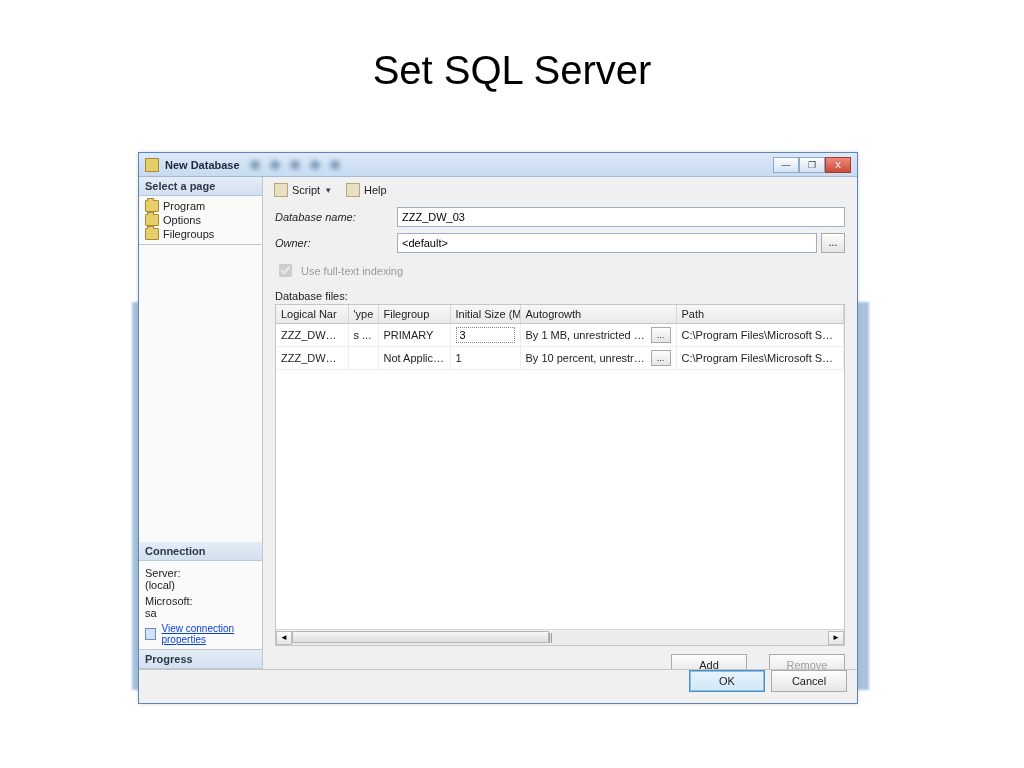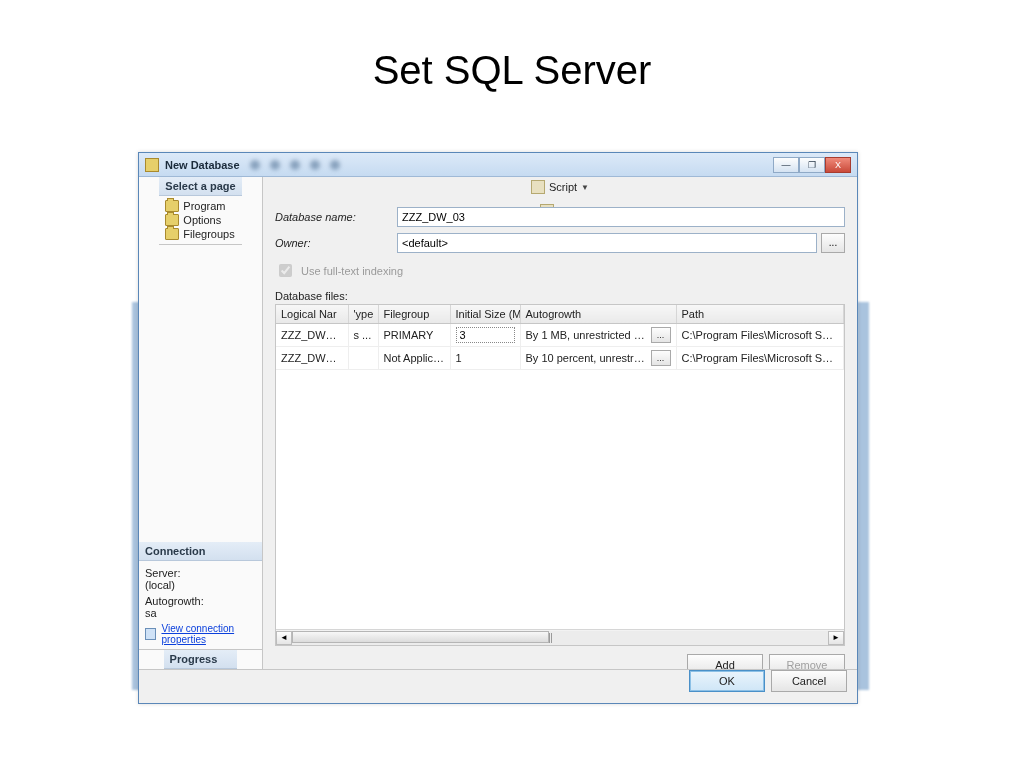--- a/index.html
+++ b/index.html
@@ -16,21 +16,21 @@
   .titlebar .smudge { flex: 1; margin: 0 10px; display:flex; gap:10px; }
   .titlebar .smudge span { width: 10px; height: 10px; background: #4f6f92; border-radius: 50%; filter: blur(2px); opacity: .55; }
   .winbtns { display: flex; gap: 0; }
   .winbtn { width: 26px; height: 16px; border: 1px solid #8fa9c6; background: linear-gradient(#fdfdfd,#d5e3f2); display:flex; align-items:center; justify-content:center; font-size:9px; color:#2a3a4a; cursor: default; }
   .winbtn.close { background: linear-gradient(#f08a7a,#c94a3a); color:#fff; border-color:#a73c2f; }
 
   
   .body-split { position: absolute; top: 24px; bottom: 0; left: 0; right: 0; display: flex; }
 
   
-  .sidebar { width: 124px; border-right: 1px solid #c6c6c6; display: flex; flex-direction: column; background: #fafafa; align-items: center; }
+  .sidebar { width: 124px; border-right: 1px solid #c6c6c6; display: flex; flex-direction: column; background: #fafafa; }
   .side-section { border-bottom: 1px solid #c6c6c6; }
   .side-header { font-size: 11px; font-weight: bold; padding: 3px 6px; background: linear-gradient(#e4edf7,#d3e0ef); border-bottom: 1px solid #b8c8db; color: #2a3a4a; }
   .side-list { padding: 3px 4px; }
   .side-item { display: flex; align-items: center; gap: 4px; padding: 1px 2px; font-size: 11px; color: #222; }
   .side-item .ficon { width: 14px; height: 12px; background: #e6cf6a; border: 1px solid #a98a2e; border-radius: 1px; position: relative; }
   .side-item .ficon::before { content:""; position:absolute; top:-3px; left:1px; width:5px; height:2px; background:#e6cf6a; border:1px solid #a98a2e; border-bottom:none; }
 
   .sidebar-fill { flex: 1; }
 
   .conn-block { padding: 4px 6px; font-size: 11px; color: #222; }
@@ -40,21 +40,21 @@
   .conn-link .linkicon { width: 14px; height: 12px; background: #cfe2f7; border: 1px solid #6a8fb8; }
   .conn-link a { color: #0a3fdc; text-decoration: underline; font-size: 10px; cursor: pointer; }
 
   .progress-body { padding: 6px; display: flex; align-items: center; gap: 8px; }
   .spinner { width: 22px; height: 22px; border: 2px dotted #b8b8b8; border-radius: 50%; }
   .progress-body .ptext { font-size: 11px; color: #222; }
 
   
   .main { flex: 1; display: flex; flex-direction: column; background: #f0f0f0; }
 
-  .toolbar { height: 26px; display: flex; align-items: center; padding: 0 6px; gap: 4px; flex-direction: column; }
+  .toolbar { height: 26px; display: flex; align-items: center; padding: 0 6px; gap: 4px; }
   .tbtn { display: flex; align-items: center; gap: 4px; padding: 2px 4px; font-size: 11px; color: #222; border: 1px solid transparent; }
   .tbtn .ticon { width: 14px; height: 14px; background: #e8e0c0; border: 1px solid #b5a870; }
   .tbtn .drop { font-size: 8px; color: #444; }
 
   .form-area { padding: 4px 12px 0 12px; }
   .form-row { display: flex; align-items: center; margin-bottom: 6px; }
   .form-row .flabel { width: 122px; font-size: 11px; color: #222; font-style: italic; }
   .form-row .finput { flex: 1; height: 20px; border: 1px solid #9cb1c8; background: #fff; font-size: 11px; padding: 0 4px; }
   .form-row .browse { width: 24px; height: 20px; margin-left: 4px; border: 1px solid #a9a9a9; background: linear-gradient(#fdfdfd,#e5e5e5); font-size: 10px; text-align:center; line-height:18px; cursor:pointer; }
   .chk-row { display: flex; align-items: center; gap: 6px; margin: 8px 0 10px 0; }
@@ -70,21 +70,21 @@
   .grid td .cell-input { width: 100%; border: 1px dotted #888; padding: 0 3px; font-size: 11px; height: 16px; }
   .grid td .cell-btn { width: 20px; height: 16px; border: 1px solid #a9a9a9; background: linear-gradient(#fdfdfd,#e5e5e5); font-size: 9px; text-align:center; line-height:14px; display:inline-block; cursor:pointer; }
   .autog-cell { display:flex; align-items:center; gap:4px; }
 
   .hscroll { position: absolute; left: 0; right: 0; bottom: 0; height: 16px; background: #f2f2f2; border-top: 1px solid #d6d6d6; display:flex; align-items:center; }
   .hscroll .arrow { width: 16px; height: 14px; border: 1px solid #bcbcbc; background: linear-gradient(#fdfdfd,#e5e5e5); text-align:center; font-size:8px; line-height:12px; cursor:pointer; }
   .hscroll .track { flex: 1; height: 14px; background: #ececec; position: relative; }
   .hscroll .thumb { position:absolute; left: 0; top: 0; height: 12px; width: 48%; border: 1px solid #b5b5b5; background: linear-gradient(#f7f7f7,#dcdcdc); }
   .hscroll .grip { position:absolute; left: 48%; top:2px; width:4px; height:10px; background: repeating-linear-gradient(90deg,#9a9a9a,#9a9a9a 1px,transparent 1px,transparent 2px); }
 
-  .btn-row { display:flex; justify-content:flex-end; gap: 6px; padding: 8px 12px 0; }
+  .btn-row { display:flex; justify-content:flex-end; gap: 22px; padding: 8px 12px 0; }
   .btn { min-width: 76px; height: 22px; border: 1px solid #a9a9a9; background: linear-gradient(#fdfdfd,#e5e5e5); font-size: 11px; color: #222; cursor: pointer; }
   .btn[disabled] { color: #a0a0a0; cursor: default; }
   .btn.primary { border: 1px solid #4a90c8; background: linear-gradient(#eaf4fc,#cfe6f7); box-shadow: 0 0 0 1px #8cc0e6 inset; }
 
   .dialog-footer { position:absolute; left:0; right:0; bottom:0; height: 34px; border-top: 1px solid #c6c6c6; display:flex; justify-content:flex-end; align-items:flex-start; gap: 6px; padding: 0 10px; background: #f0f0f0; }
 
   
   .bgstrip { position:absolute; height: 388px; top: 302px; width: 10px; background: #a9c3de; filter: blur(1px); }
   .bgstrip.l { left: 132px; }
   .bgstrip.r { left: 857px; width: 12px; }
@@ -138,21 +138,21 @@
         </div>
       </div>
 
       <div class="sidebar-fill"></div>
 
       <div class="side-section">
         <div class="side-header">Connection</div>
         <div class="conn-block">
           <div class="lbl">Server:</div>
           <div class="val">(local)</div>
-          <div class="lbl">Autogrowth:</div>
+          <div class="lbl">Microsoft:</div>
           <div class="val">sa</div>
           <div class="conn-link">
             <span class="linkicon"></span>
             <a>View connection properties</a>
           </div>
         </div>
       </div>
 
       <div class="side-section" style="border-bottom:none;">
         <div class="side-header">Progress</div>

